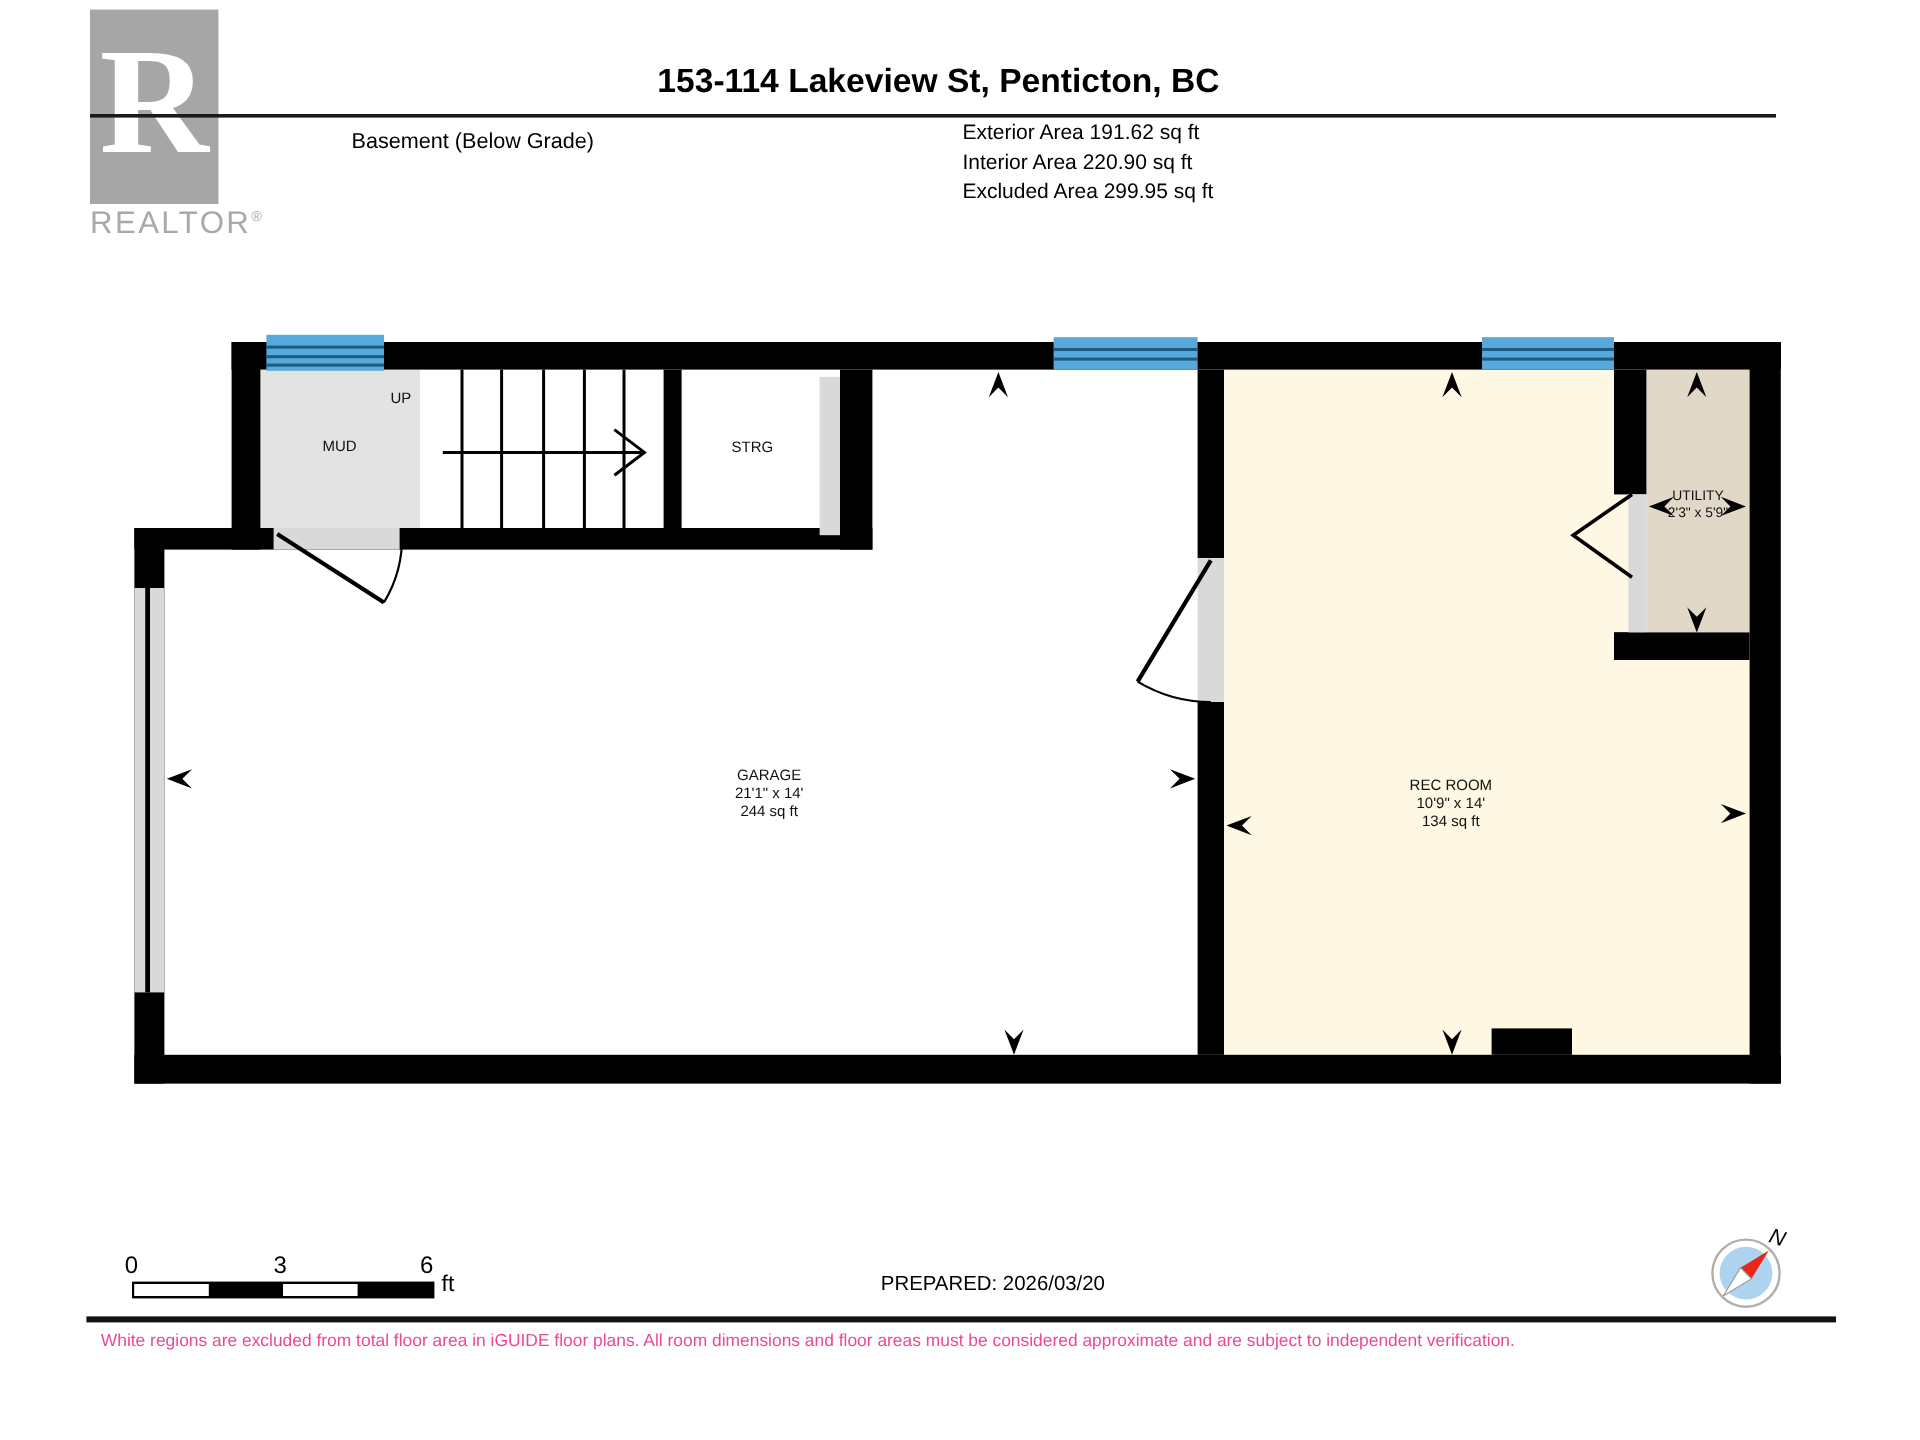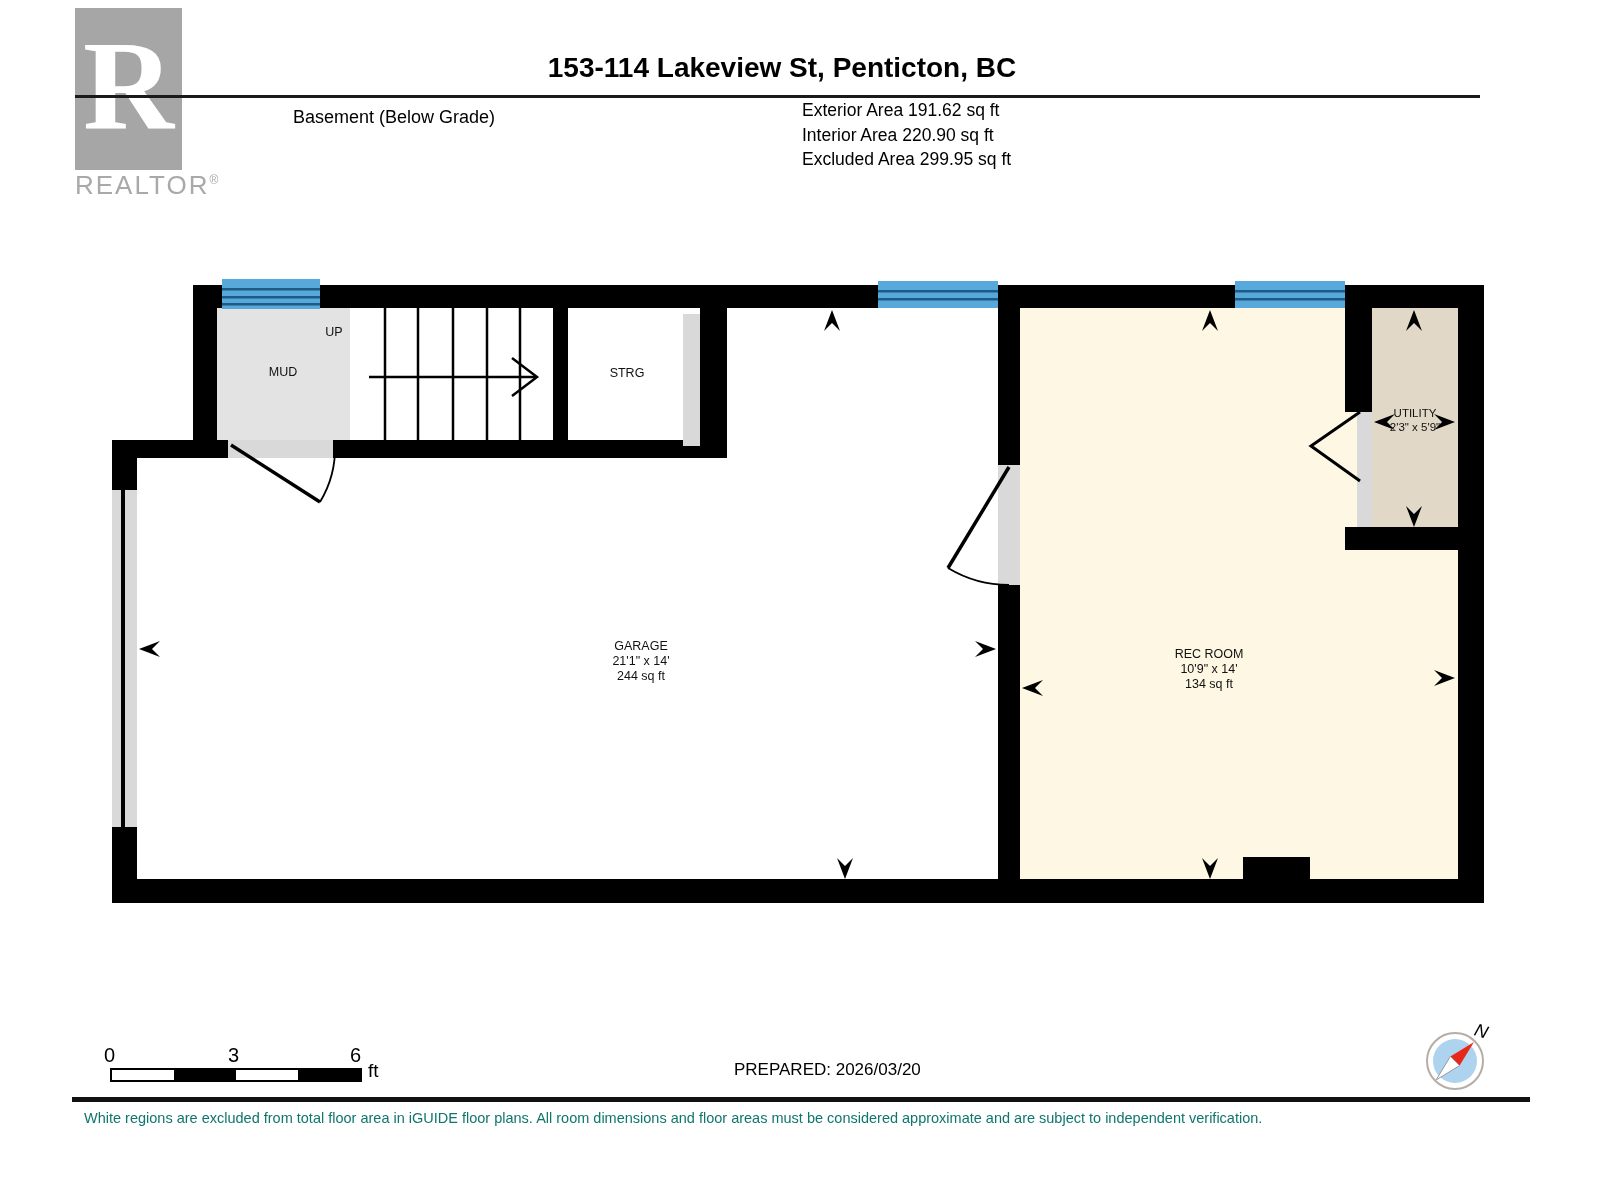--- a/index.html
+++ b/index.html
@@ -32,21 +32,21 @@
   .tick-3{position:absolute;left:228px;top:0;}
   .tick-6{position:absolute;left:350px;top:0;}
   .scale-bar{position:absolute;left:110px;top:1068px;width:248px;height:10px;
     border:2px solid #000;display:flex;}
   .scale-bar .seg{height:100%;flex:1 1 auto;}
   .seg-w{background:#fff;} .seg-b{background:#000;}
   .scale-unit{position:absolute;left:368px;top:1060px;font-size:19px;}
   .prepared{position:absolute;left:722px;top:1060px;font-size:17px;margin-left:12px;}
   .compass{position:absolute;left:1418px;top:1019px;width:80px;height:80px;}
   .footer-rule{position:absolute;left:72px;top:1097px;width:1458px;height:5px;background:#111;}
-  .disclaimer{position:absolute;left:84px;top:1110px;width:1440px;font-size:14.5px;color:#0f766e;}
+  .disclaimer{position:absolute;left:84px;top:1110px;width:1440px;font-size:14.5px;color:#ec4899;}
 </style>
 </head>
 <body>
 
 <div class="logo-box">
   <span class="logo-r">R</span>
 </div>
 <div class="logo-word"><span>REALTOR</span><sup>®</sup></div>
 
 <div class="page-title">153-114 Lakeview St, Penticton, BC</div>

